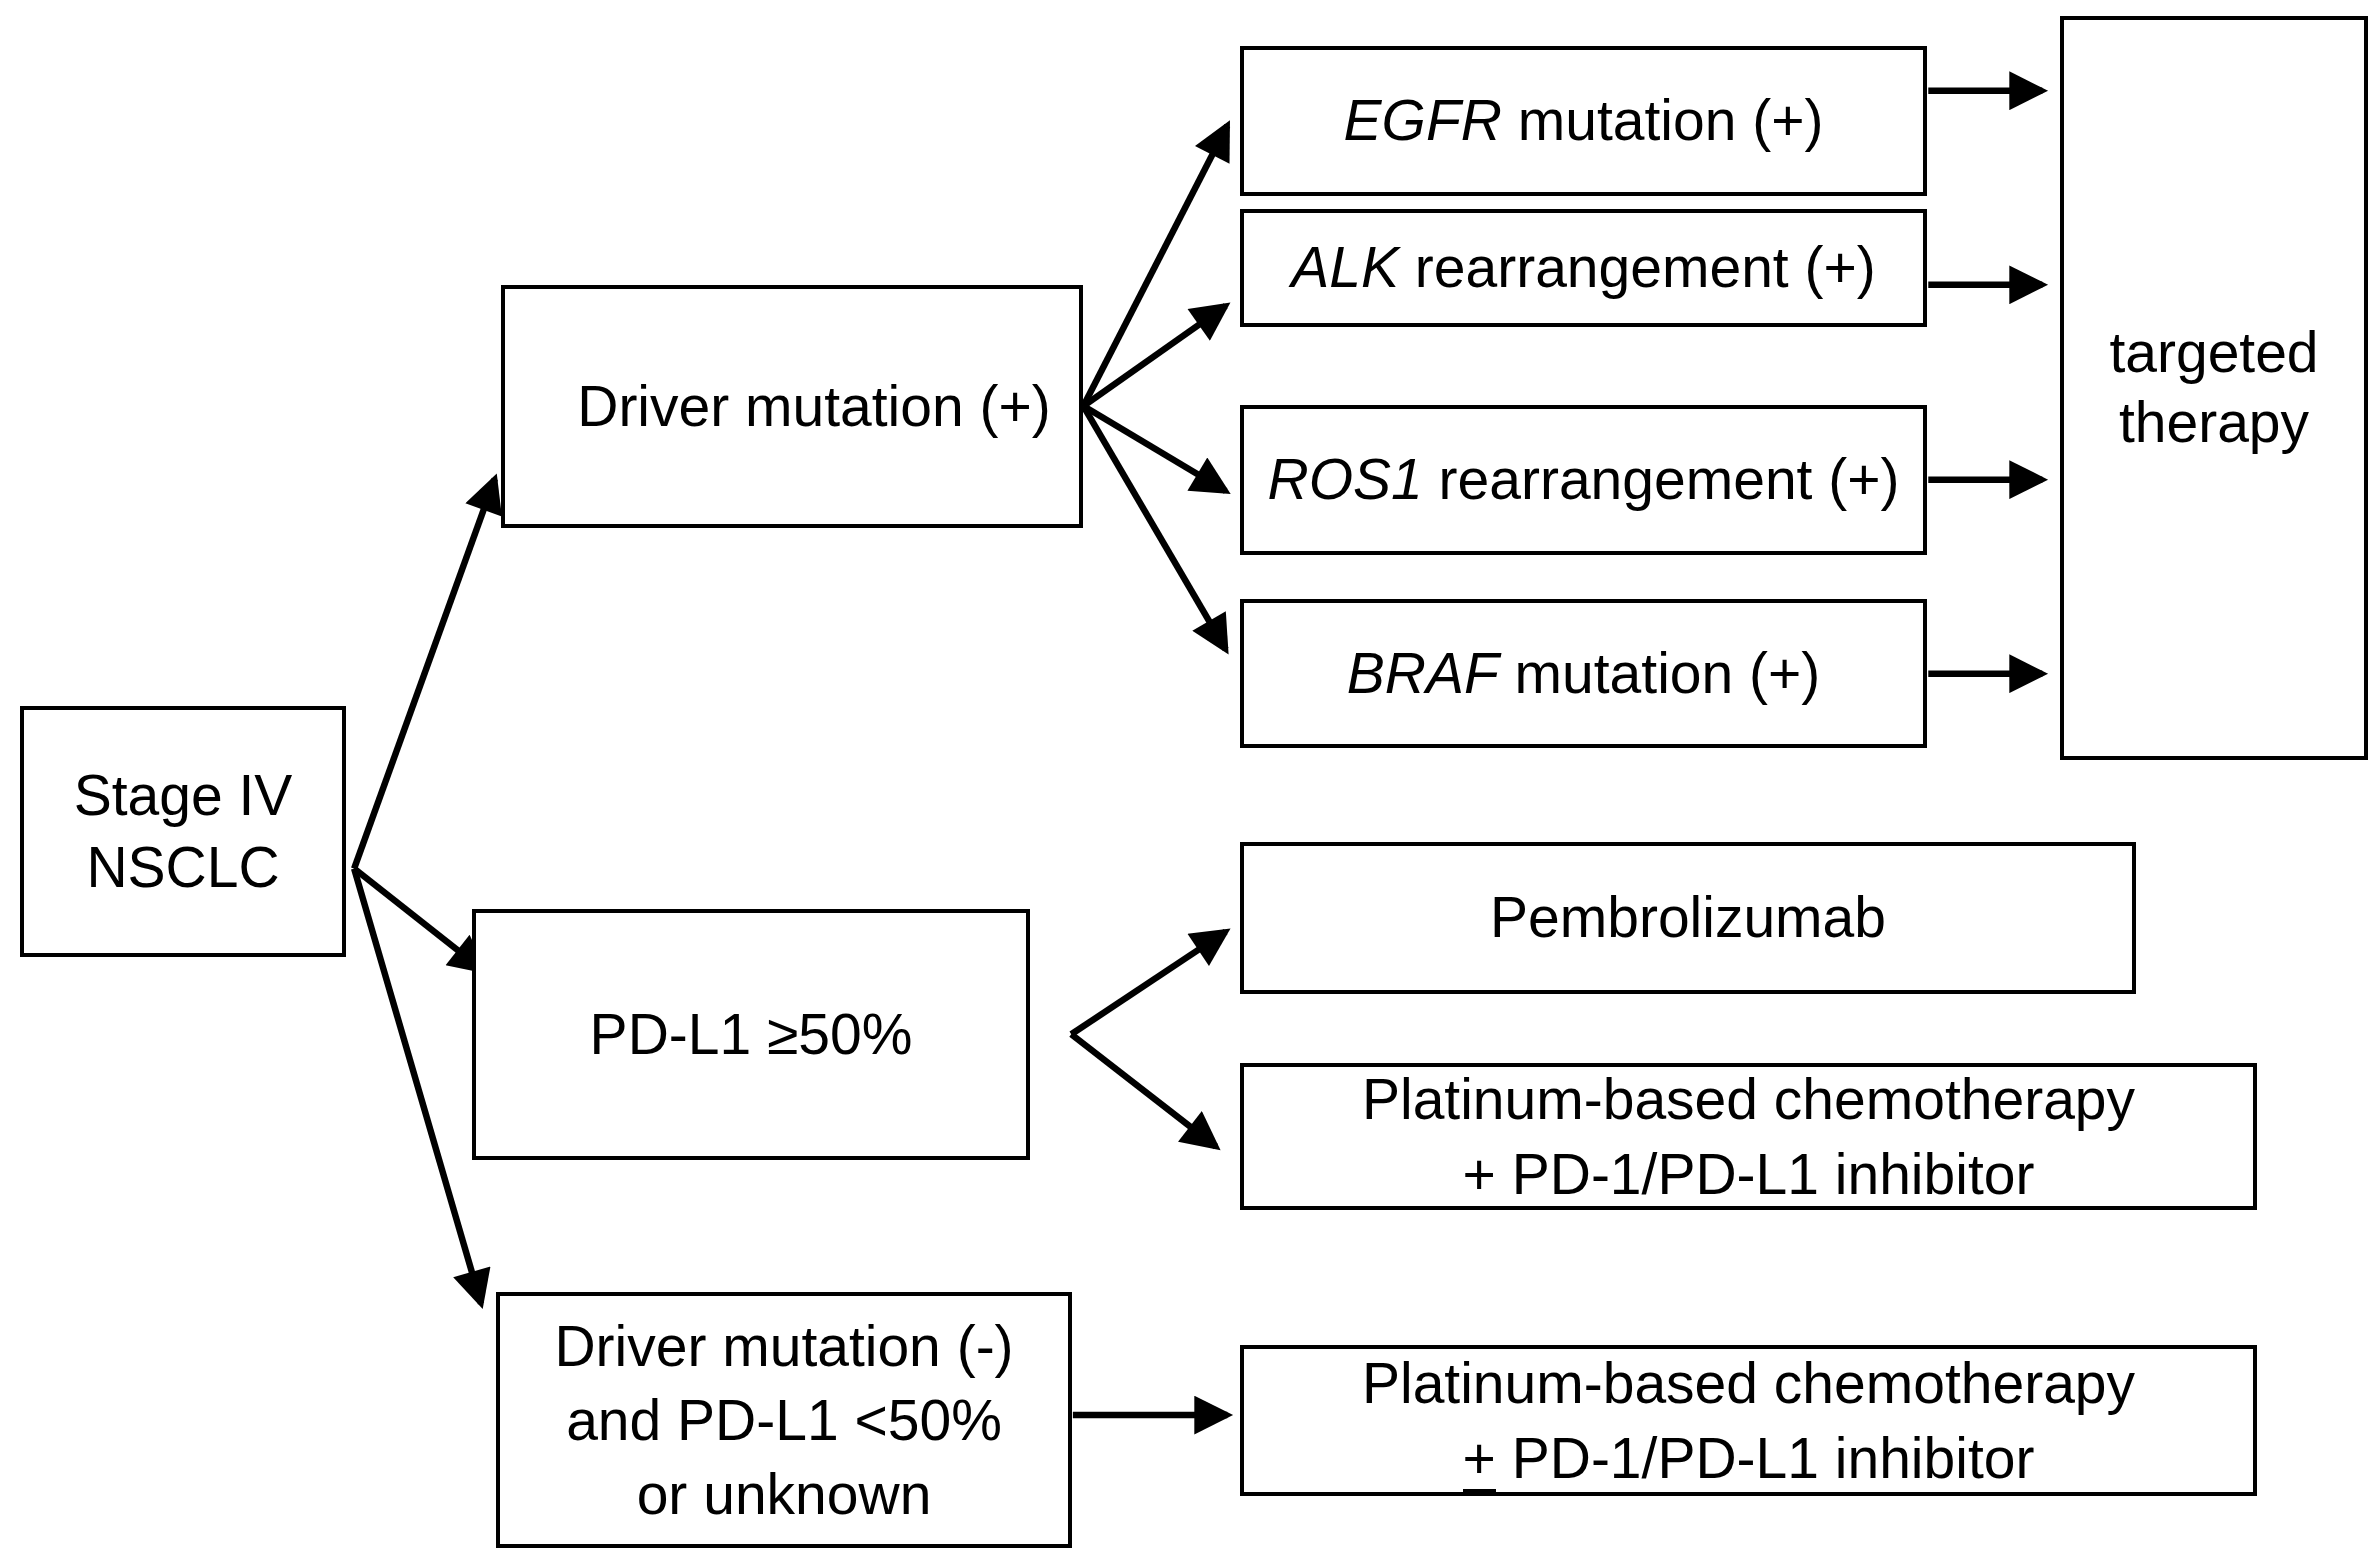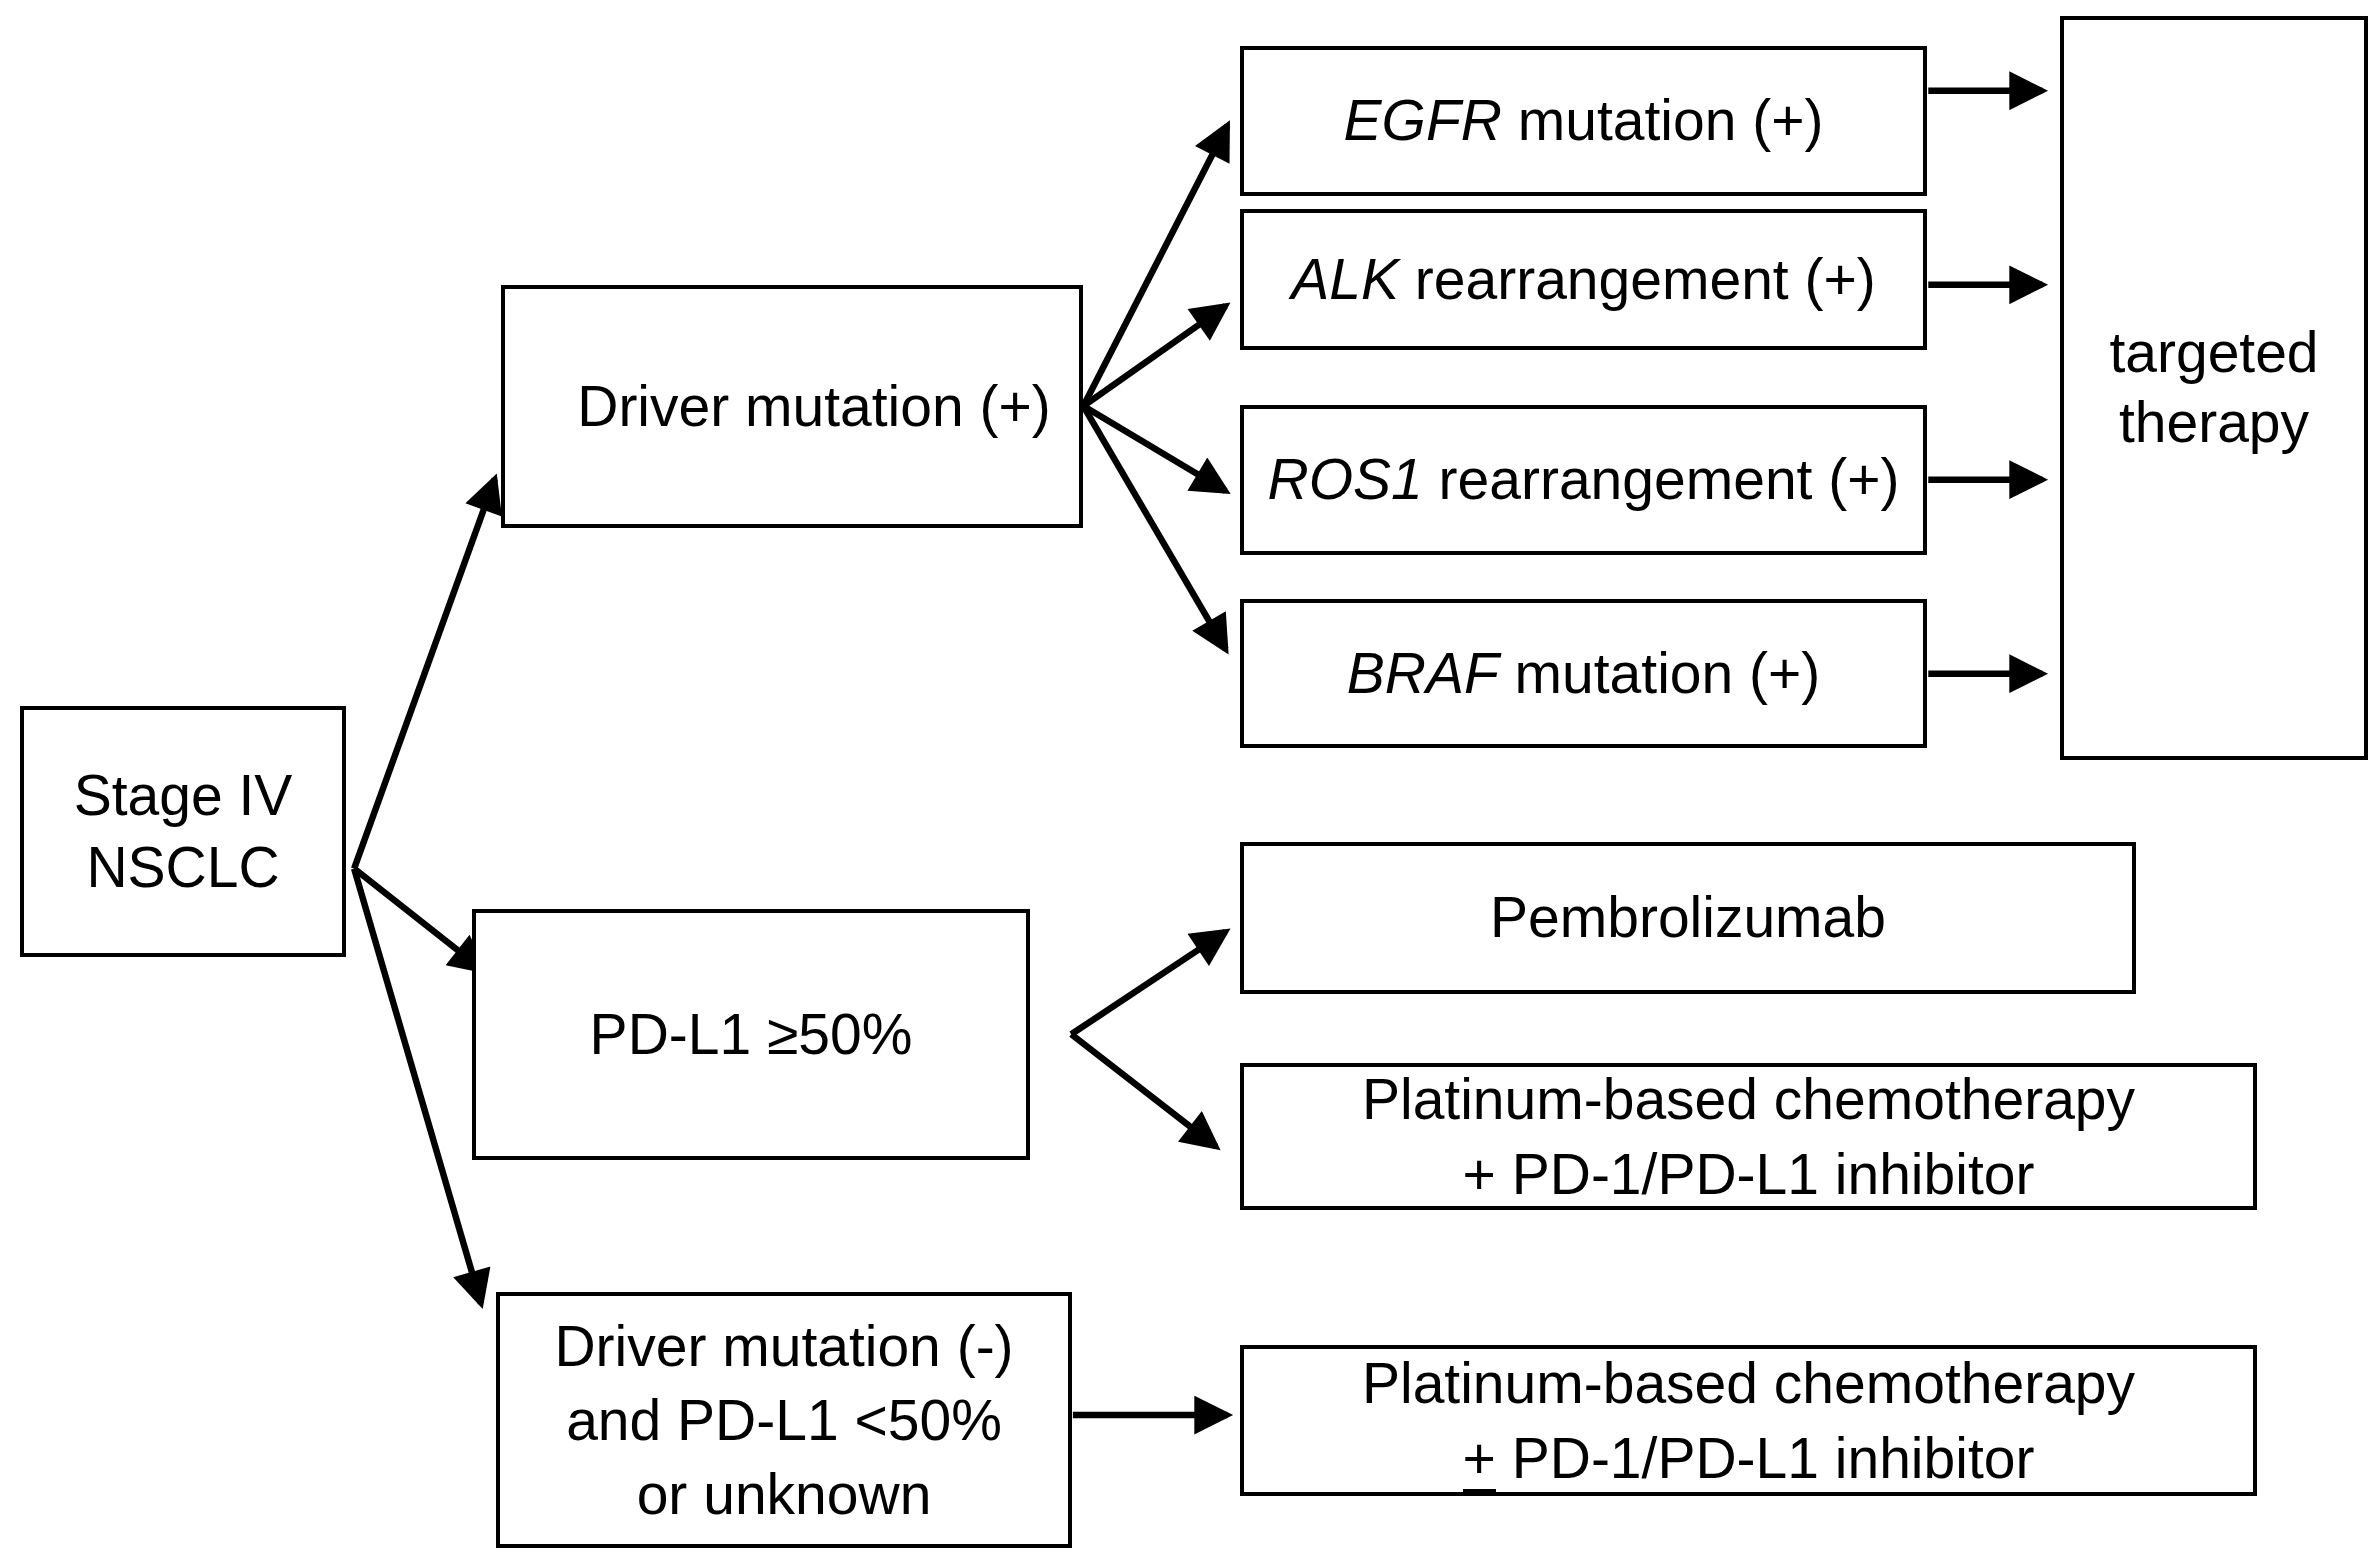--- a/index.html
+++ b/index.html
@@ -37,21 +37,21 @@
     border-bottom: 4.9px solid #000000;
     padding-bottom: 2.4px;
     line-height: 1.0;
   }
   
   #stage-box      { left: 20px;   top: 706px;  width: 326px;  height: 251px; }
   #driver-pos-box { left: 501px;  top: 285px;  width: 582px;  height: 243px; padding-left: 44px; }
   #pdl1-box       { left: 472px;  top: 909px; width: 558px;  height: 251px; }
   #driver-neg-box { left: 496px;  top: 1292px; width: 576px;  height: 256px; line-height: 1.3; }
   #egfr-box       { left: 1240px; top: 22px;   width: 687px;  height: 150px; margin-top: 24px; }
-  #alk-box        { left: 1240px; top: 209px;  width: 687px;  height: 141px; }
+  #alk-box        { left: 1240px; top: 209px;  width: 687px;  height: 118px; }
   #ros1-box       { left: 1240px; top: 405px;  width: 687px;  height: 150px; }
   #braf-box       { left: 1240px; top: 599px;  width: 687px;  height: 149px; }
   #matched-box    { left: 2060px; top: 16px;   width: 308px;  height: 744px; line-height: 1.22; }
   #pembro-box     { left: 1240px; top: 842px; width: 896px; height: 152px; }
   #chemo-io-box   { left: 1240px; top: 1063px; width: 1017px; height: 147px; line-height: 1.3; }
   #chemo-pm-box   { left: 1240px; top: 1345px; width: 1017px; height: 151px; line-height: 1.3; }
   #arrow-layer {
     position: absolute;
     left: 0; top: 0;
     width: 2377px;

